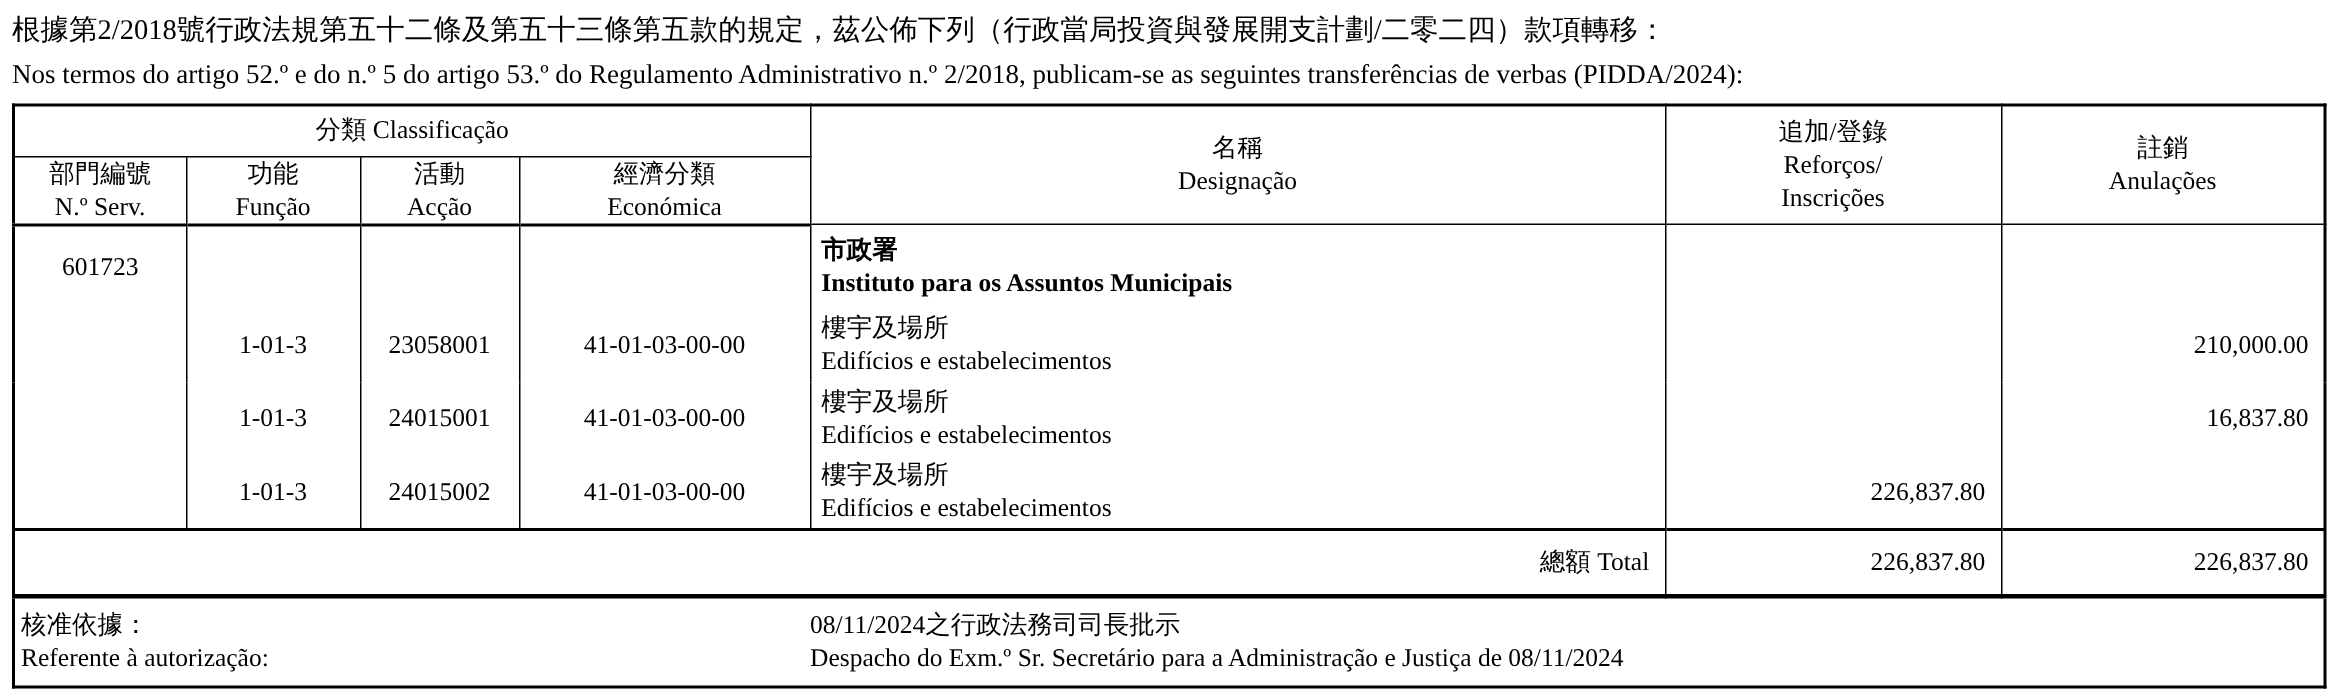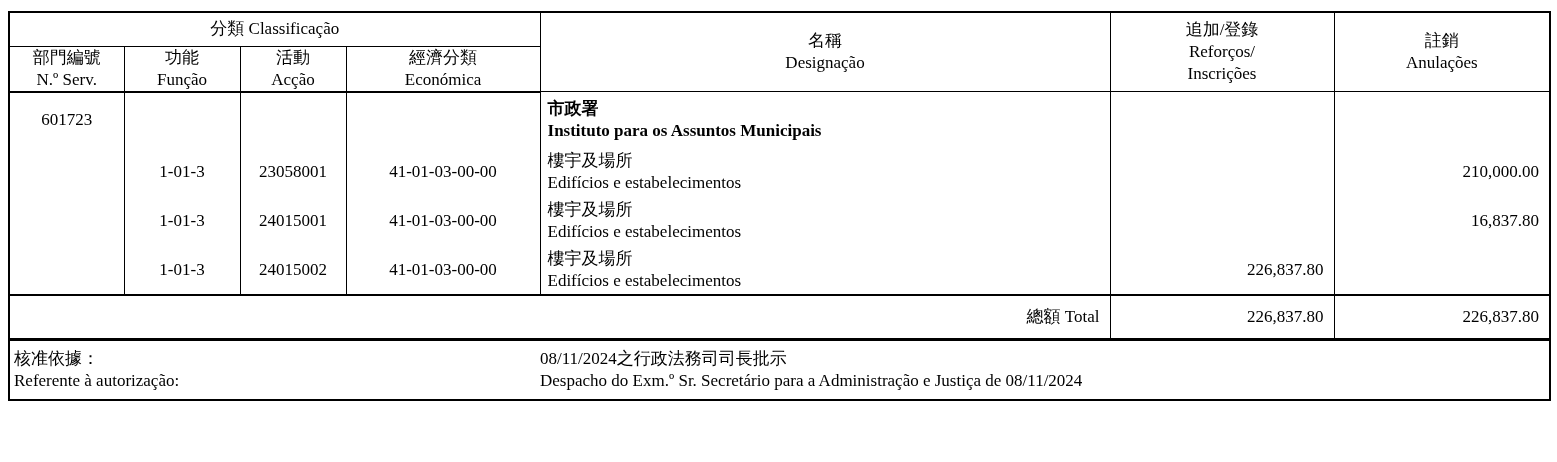--- a/index.html
+++ b/index.html
@@ -66,20 +66,22 @@
     text-align: left;
   }
   tr.footer > td.fleft  { border-left: 2px solid #000; padding-left: 4px; margin-top: 32px; }
   tr.footer > td.fright { border-right: 2px solid #000; }
 </style>
 </head>
 <body>
 
 <div class="page">
 
+  <div class="intro-line zh">根據第2/2018號行政法規第五十二條及第五十三條第五款的規定，茲公佈下列（行政當局投資與發展開支計劃/二零二四）款項轉移：</div>
+  <div class="intro-line pt">Nos termos do artigo 52.º e do n.º 5 do artigo 53.º do Regulamento Administrativo n.º 2/2018, publicam-se as seguintes transferências de verbas (PIDDA/2024):</div>
 
   <table class="gz">
     <colgroup>
       <col style="width:115px">
         <col style="width:116px">
         <col style="width:106px">
       <col style="width:194px">
         <col style="width:570px">
         <col style="width:224px">
       <col style="width:216px">

